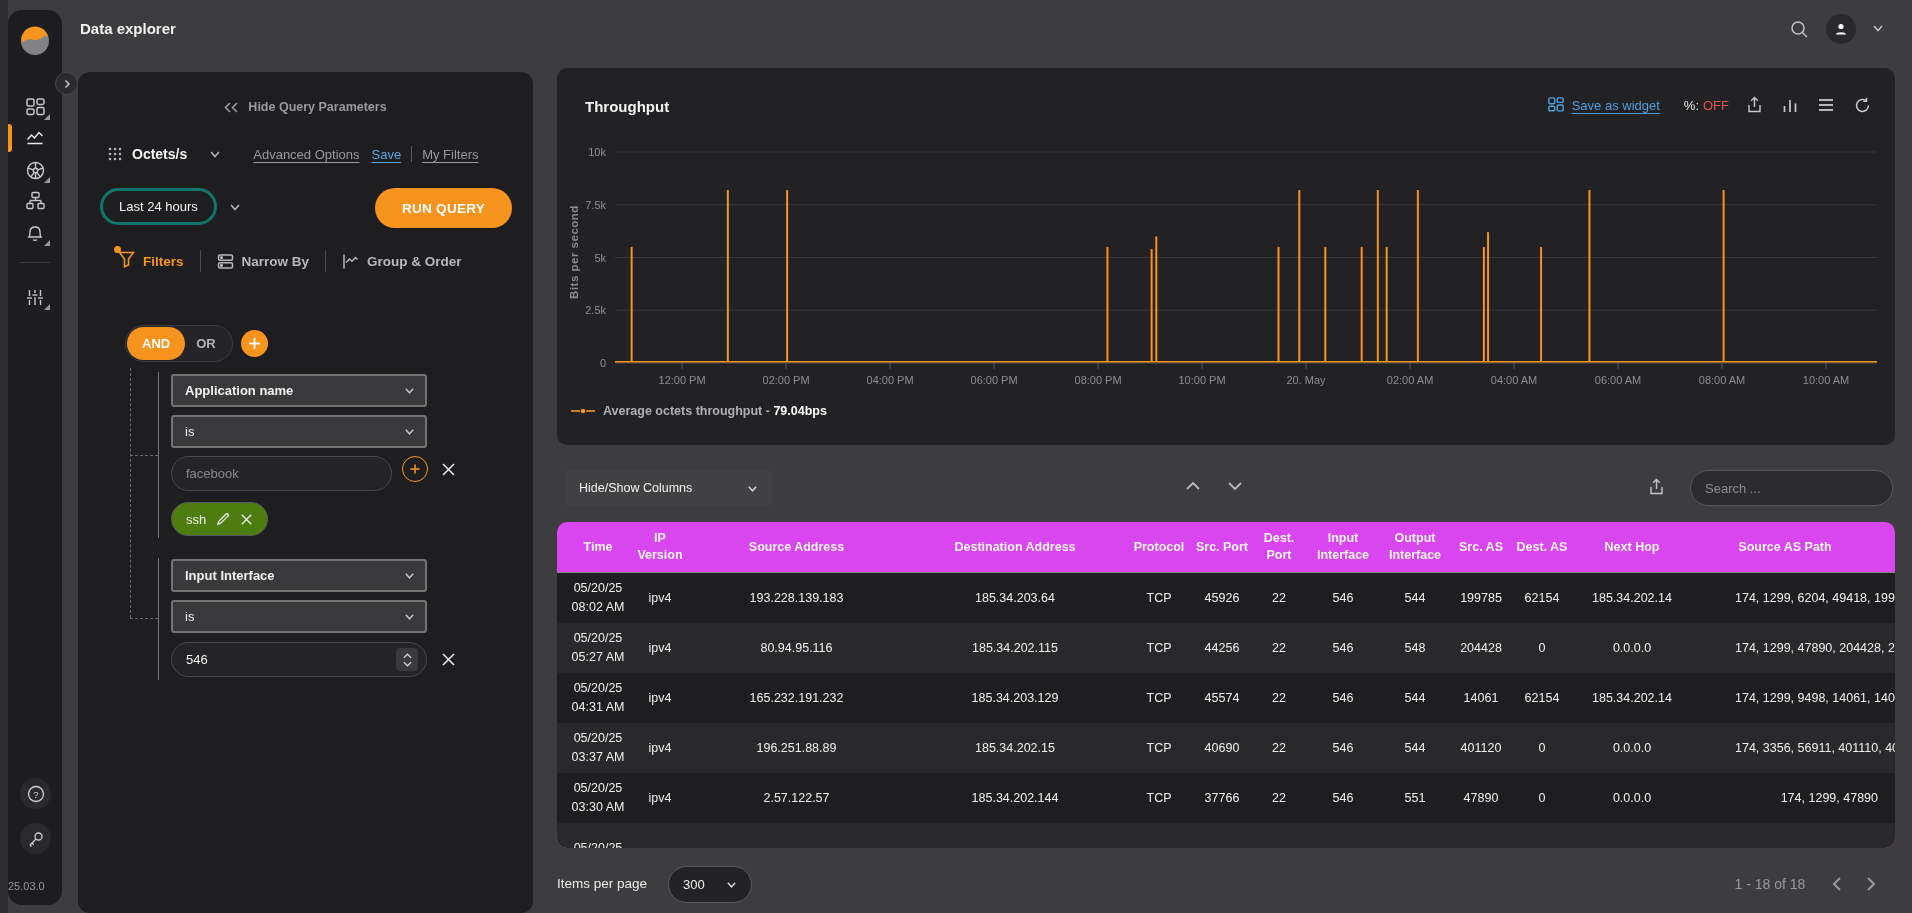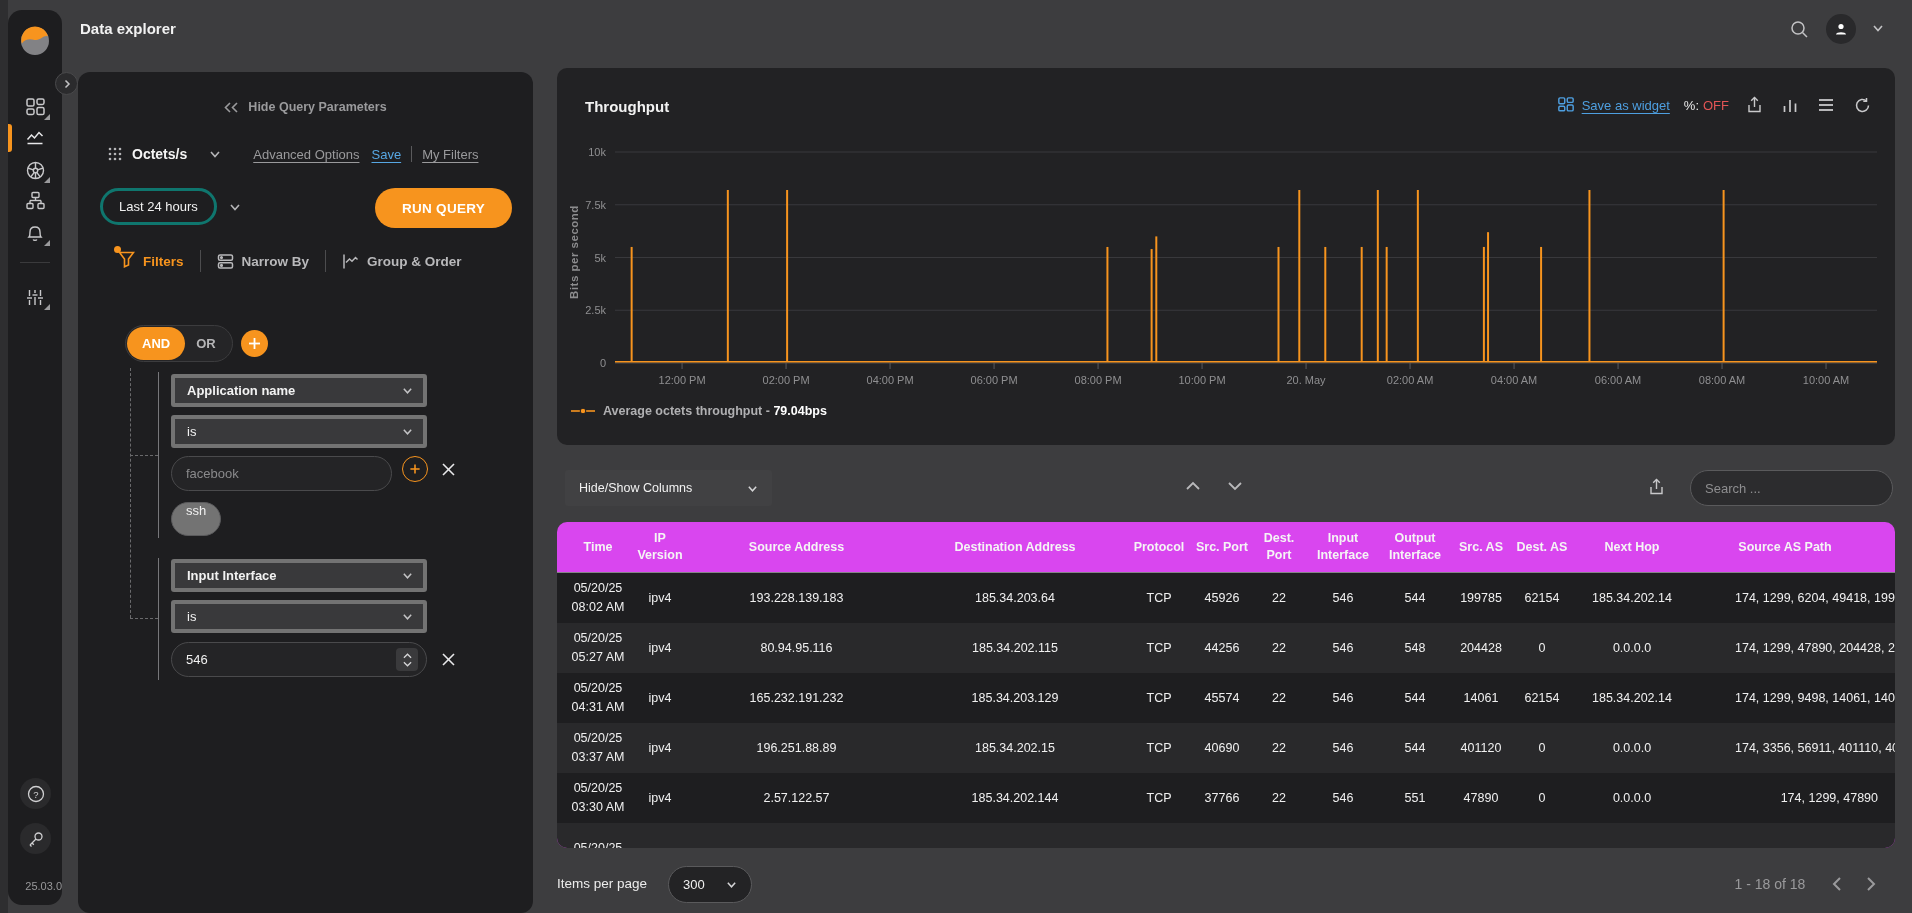--- a/index.html
+++ b/index.html
@@ -13,21 +13,21 @@
   .avatar { width:30px; height:30px; border-radius:50%; background:#29292b; display:flex; align-items:center; justify-content:center; }
   
   .sidebar { left:8px; top:10px; width:54px; height:895px; background:#1d1d1f; border-radius:14px; }
   .logo { position:absolute; left:12px; top:16px; width:30px; height:30px; }
   .expand-btn { position:absolute; left:47px; top:62px; width:23px; height:23px; border-radius:50%; background:#2b2b2d; border:1px solid #4a4a4c; display:flex; align-items:center; justify-content:center; z-index:5;}
   .nav-ic { position:absolute; left:0; width:54px; height:30px; display:flex; align-items:center; justify-content:center; }
   .corner-tri { position:absolute; right:12px; bottom:2px; width:0; height:0; border-left:6px solid transparent; border-bottom:6px solid #9a9a9c; }
   .active-bar { position:absolute; left:0; top:114px; width:4px; height:28px; background:#F7941E; border-radius:0 3px 3px 0; }
   .side-div { position:absolute; left:12px; top:252px; width:30px; height:1px; background:#3a3a3c; }
   .round-btn { position:absolute; left:12px; width:31px; height:31px; border-radius:50%; background:#2a2a2c; display:flex; align-items:center; justify-content:center; }
-  .version { position:absolute; left:0; top:870px; width:54px; text-align:right; color:#98989a; font-size:11px; }
+  .version { position:absolute; left:0; top:870px; width:54px; text-align:left; color:#98989a; font-size:11px; }
   
   .qpanel { left:78px; top:72px; width:455px; height:841px; background:#1e1e20; border-radius:12px; }
   .qhead { position:absolute; left:0; top:28px; width:100%; display:flex; align-items:center; justify-content:center; gap:8px; color:#9a9a9c; font-weight:700; font-size:12.5px; }
   .metric-row { position:absolute; left:30px; top:74px; width:400px; display:flex; align-items:center; }
   .metric-name { color:#f5f5f5; font-weight:700; font-size:14px; margin-left:10px; }
   .qlink { font-size:13px; text-decoration:underline; text-underline-offset:3px; }
   .gray-link { color:#9a9a9c; }
   .blue-link { color:#57A7E3; }
   .vdiv { width:1px; height:16px; background:#5a5a5c; margin:0 10px; }
   .time-row { position:absolute; left:22px; top:116px; width:412px; display:flex; align-items:center; }
@@ -43,35 +43,35 @@
   .andor { display:flex; align-items:center; background:#252527; border:1px solid #3c3c3e; border-radius:19px; height:37px; }
   .and-seg { background:#F7941E; color:#fff; font-weight:700; font-size:13px; border-radius:17px; height:33px; margin:1px; padding:0 15px; display:flex; align-items:center; }
   .or-seg { color:#b5b5b7; font-weight:700; font-size:13px; padding:0 16px 0 10px; }
   .plus-btn { width:27px; height:27px; border-radius:50%; background:#F7941E; margin-left:8px; display:flex; align-items:center; justify-content:center; }
   
   .tree-v { position:absolute; left:52px; top:296px; width:1px; height:250px; border-left:1px dashed #6a6a6c; }
   .tree-h1 { position:absolute; left:52px; top:383px; width:28px; height:1px; border-top:1px dashed #6a6a6c; }
   .tree-h2 { position:absolute; left:52px; top:546px; width:28px; height:1px; border-top:1px dashed #6a6a6c; }
   .grp-v1 { position:absolute; left:80px; top:300px; width:1px; height:166px; background:#77777a; }
   .grp-v2 { position:absolute; left:80px; top:486px; width:1px; height:122px; background:#77777a; }
-  .fsel { position:absolute; left:93px; width:256px; height:33px; background:#39393b; border:4px solid #737373; border-radius:3px; color:#f2f2f2; font-size:13px; display:flex; align-items:center; padding:0 12px; }
+  .fsel { position:absolute; left:93px; width:256px; height:33px; background:#39393b; border:2px solid #737373; border-radius:3px; color:#f2f2f2; font-size:13px; display:flex; align-items:center; padding:0 12px; }
   .fsel .chev { position:absolute; right:10px; }
   .pill-input { position:absolute; left:93px; height:35px; background:#242426; border:1px solid #4a4a4c; border-radius:18px; color:#f0f0f0; font-size:13px; display:flex; align-items:center; padding:0 14px; }
   .placeholder { color:#8a8a8c; }
   .ring-plus { position:absolute; left:324px; top:384px; width:26px; height:26px; border-radius:50%; border:1.6px solid #F7941E; display:flex; align-items:center; justify-content:center; }
   .x-btn { position:absolute; width:16px; height:16px; display:flex; align-items:center; justify-content:center; }
-  .chip { position:absolute; left:93px; top:430px; height:34px; border:1px solid #5a5a5c; border-radius:17px; background:#737373; display:flex; align-items:center; gap:10px; padding:0 14px; color:#f0f0f0; font-size:13px;flex-direction:column; }
+  .chip { position:absolute; left:93px; top:430px; height:34px; border:1px solid #5a5a5c; border-radius:17px; background:#4d7c0f; display:flex; align-items:center; gap:10px; padding:0 14px; color:#f0f0f0; font-size:13px; }
   .spinner { position:absolute; right:8px; top:5px; width:22px; height:23px; background:#3a3a3c; border-radius:4px; display:flex; flex-direction:column; align-items:center; justify-content:center; gap:2px; }
   
   .chart-card { left:557px; top:68px; width:1338px; height:377px; background:#222224; border-radius:10px; }
   .chart-title { position:absolute; left:28px; top:30px; color:#f2f2f2; font-size:15px; font-weight:700; }
   .chart-actions { position:absolute; right:22px; top:28px; display:flex; align-items:center; gap:14px; }
   .saw { display:flex; align-items:center; gap:8px; color:#4E9FE0; font-size:13px; }
   .saw span { text-decoration:underline; text-underline-offset:3px; }
-  .pct { color:#e8e8e8; font-size:13px; }
+  .pct { color:#e8e8e8; font-size:13px; margin-left:10px; }
   .pct b { color:#E25555; font-weight:400; margin-left:4px; }
   .ca-ic { display:flex; align-items:center; justify-content:center; width:22px; }
   .ylab { position:absolute; left:-30px; top:178px; transform:rotate(-90deg); color:#8d8d8f; font-size:11.5px; font-weight:700; letter-spacing:.5px; }
   .legend { position:absolute; left:14px; top:336px; display:flex; align-items:center; gap:8px; font-size:12.5px; color:#b0b0b2; font-weight:700; }
   .legend b { color:#fff; }
   
   .cols-btn { left:565px; top:470px; width:207px; height:36px; background:#414143; border-radius:3px; color:#f2f2f2; font-size:12.5px; font-weight:400; display:flex; align-items:center; padding:0 14px; }
   .cols-btn .chev { margin-left:auto; }
   .updown { left:1185px; top:478px; display:flex; gap:26px; }
   .exp2 { left:1648px; top:478px; }

